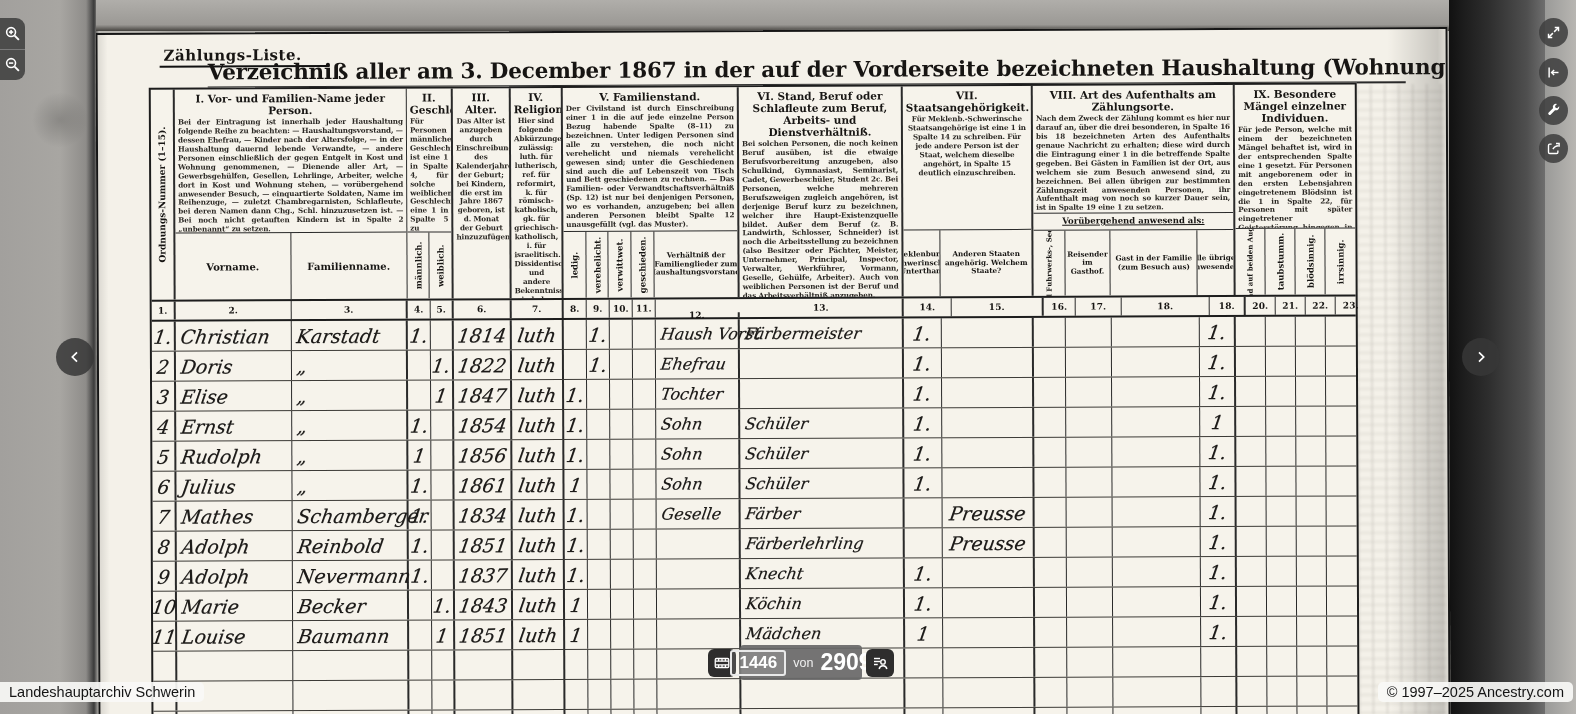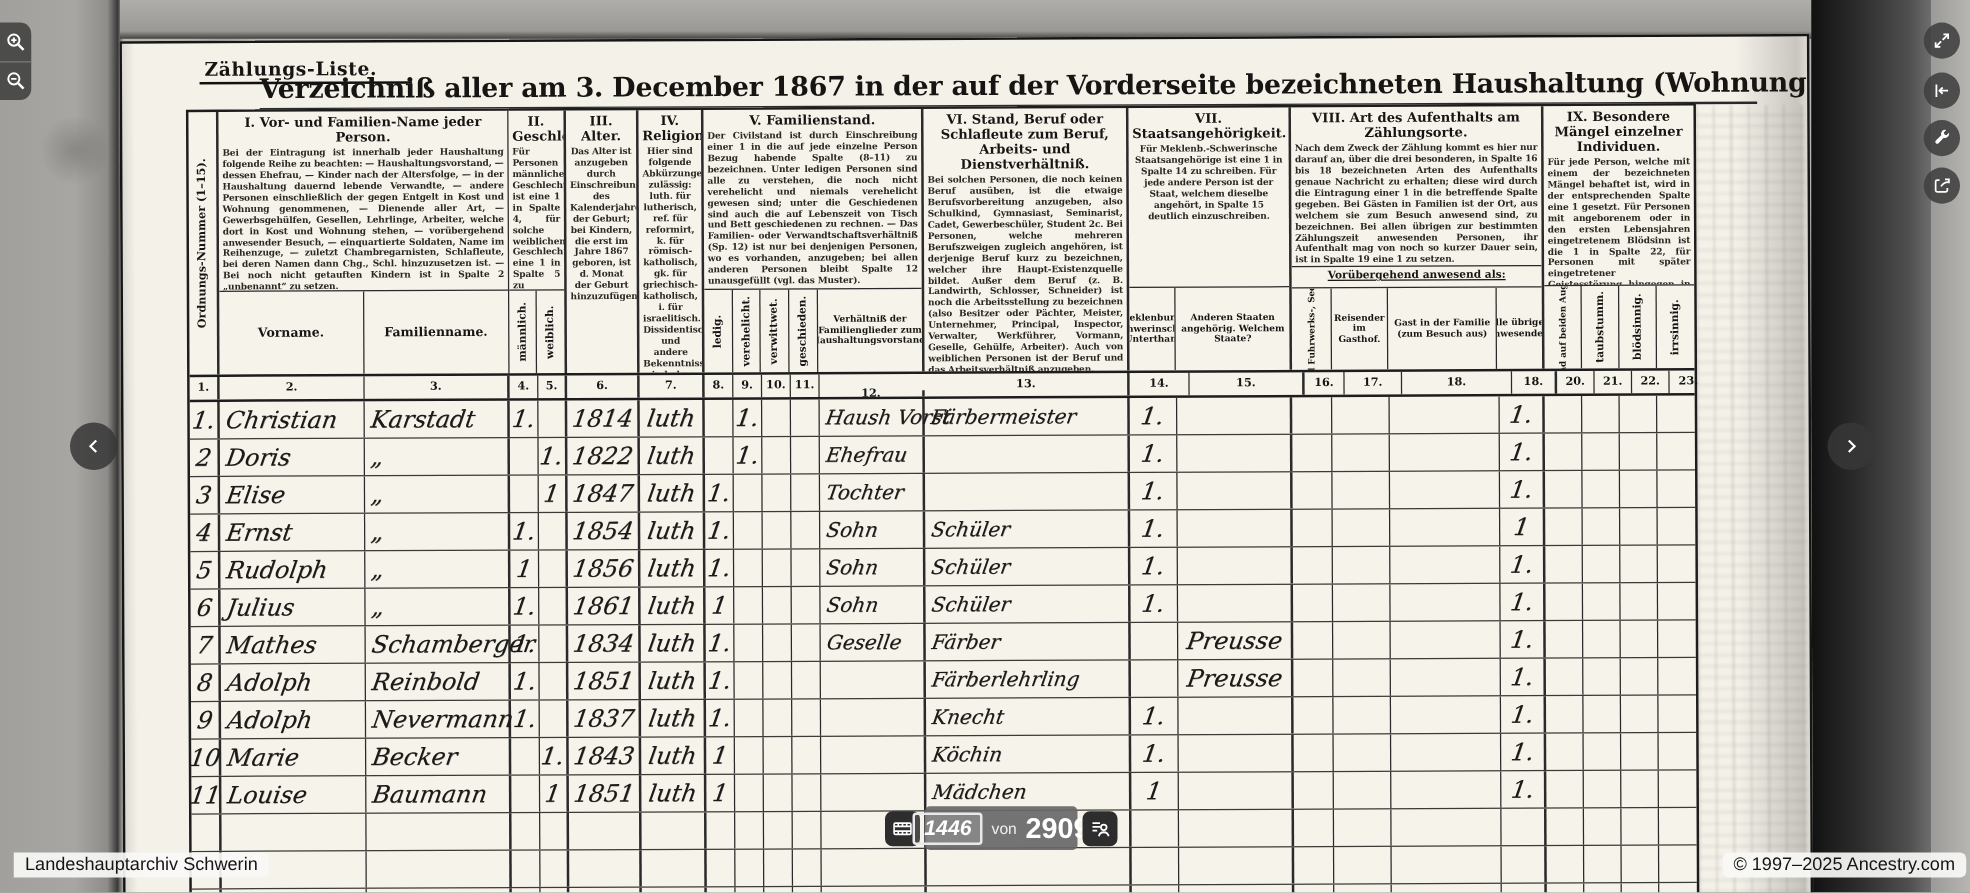--- a/index.html
+++ b/index.html
@@ -83,26 +83,26 @@
   .zoombox .zbtn{flex:1;display:flex;align-items:center;justify-content:center;cursor:pointer;}
   .zoombox .zbtn + .zbtn{border-top:1px solid #7a7a7a;}
   .rbtn{width:29px;height:29px;border-radius:50%;left:1539px;}
   .navbtn{width:38px;height:38px;border-radius:50%;top:338px;background:rgba(55,55,55,.85);}
   svg.ic{display:block;}
   .toolbar-btn{width:28px;height:28px;border-radius:6px;top:649px;background:rgba(28,28,28,.92);}
   .pagerpill{position:absolute;left:740px;top:645px;width:122px;height:35px;border-radius:4px;
     background:rgba(104,104,104,.92);display:flex;align-items:center;justify-content:center;
     gap:7px;color:#fff;}
   .pagebox{border:2px solid #e9e9e9;border-radius:3px;background:rgba(255,255,255,.14);
-    font-size:17px;font-weight:bold;padding:1px 7px;line-height:20px;cursor:text;font-style:italic;}
+    font-size:17px;font-weight:bold;padding:1px 7px;line-height:20px;cursor:text;}
   .von{font-size:12.5px;color:#f0f0f0;}
   .total{font-size:23px;font-weight:bold;}
   .pill{position:absolute;background:rgba(248,248,246,.92);color:#141414;font-size:14.5px;
     padding:2px 9px;border-radius:5px;white-space:nowrap;}
-  .pill.src{left:11px;top:682px;border-radius:0 5px 5px 0;}
+  .pill.src{left:0;top:682px;border-radius:0 5px 5px 0;}
   .pill.cpy{right:3px;top:682px;}
 </style>
 </head>
 <body>
 
 <div class="stage">
   <div class="band-top"></div>
   <div class="band-right"></div>
   <div class="band-right-edge"></div>
 

